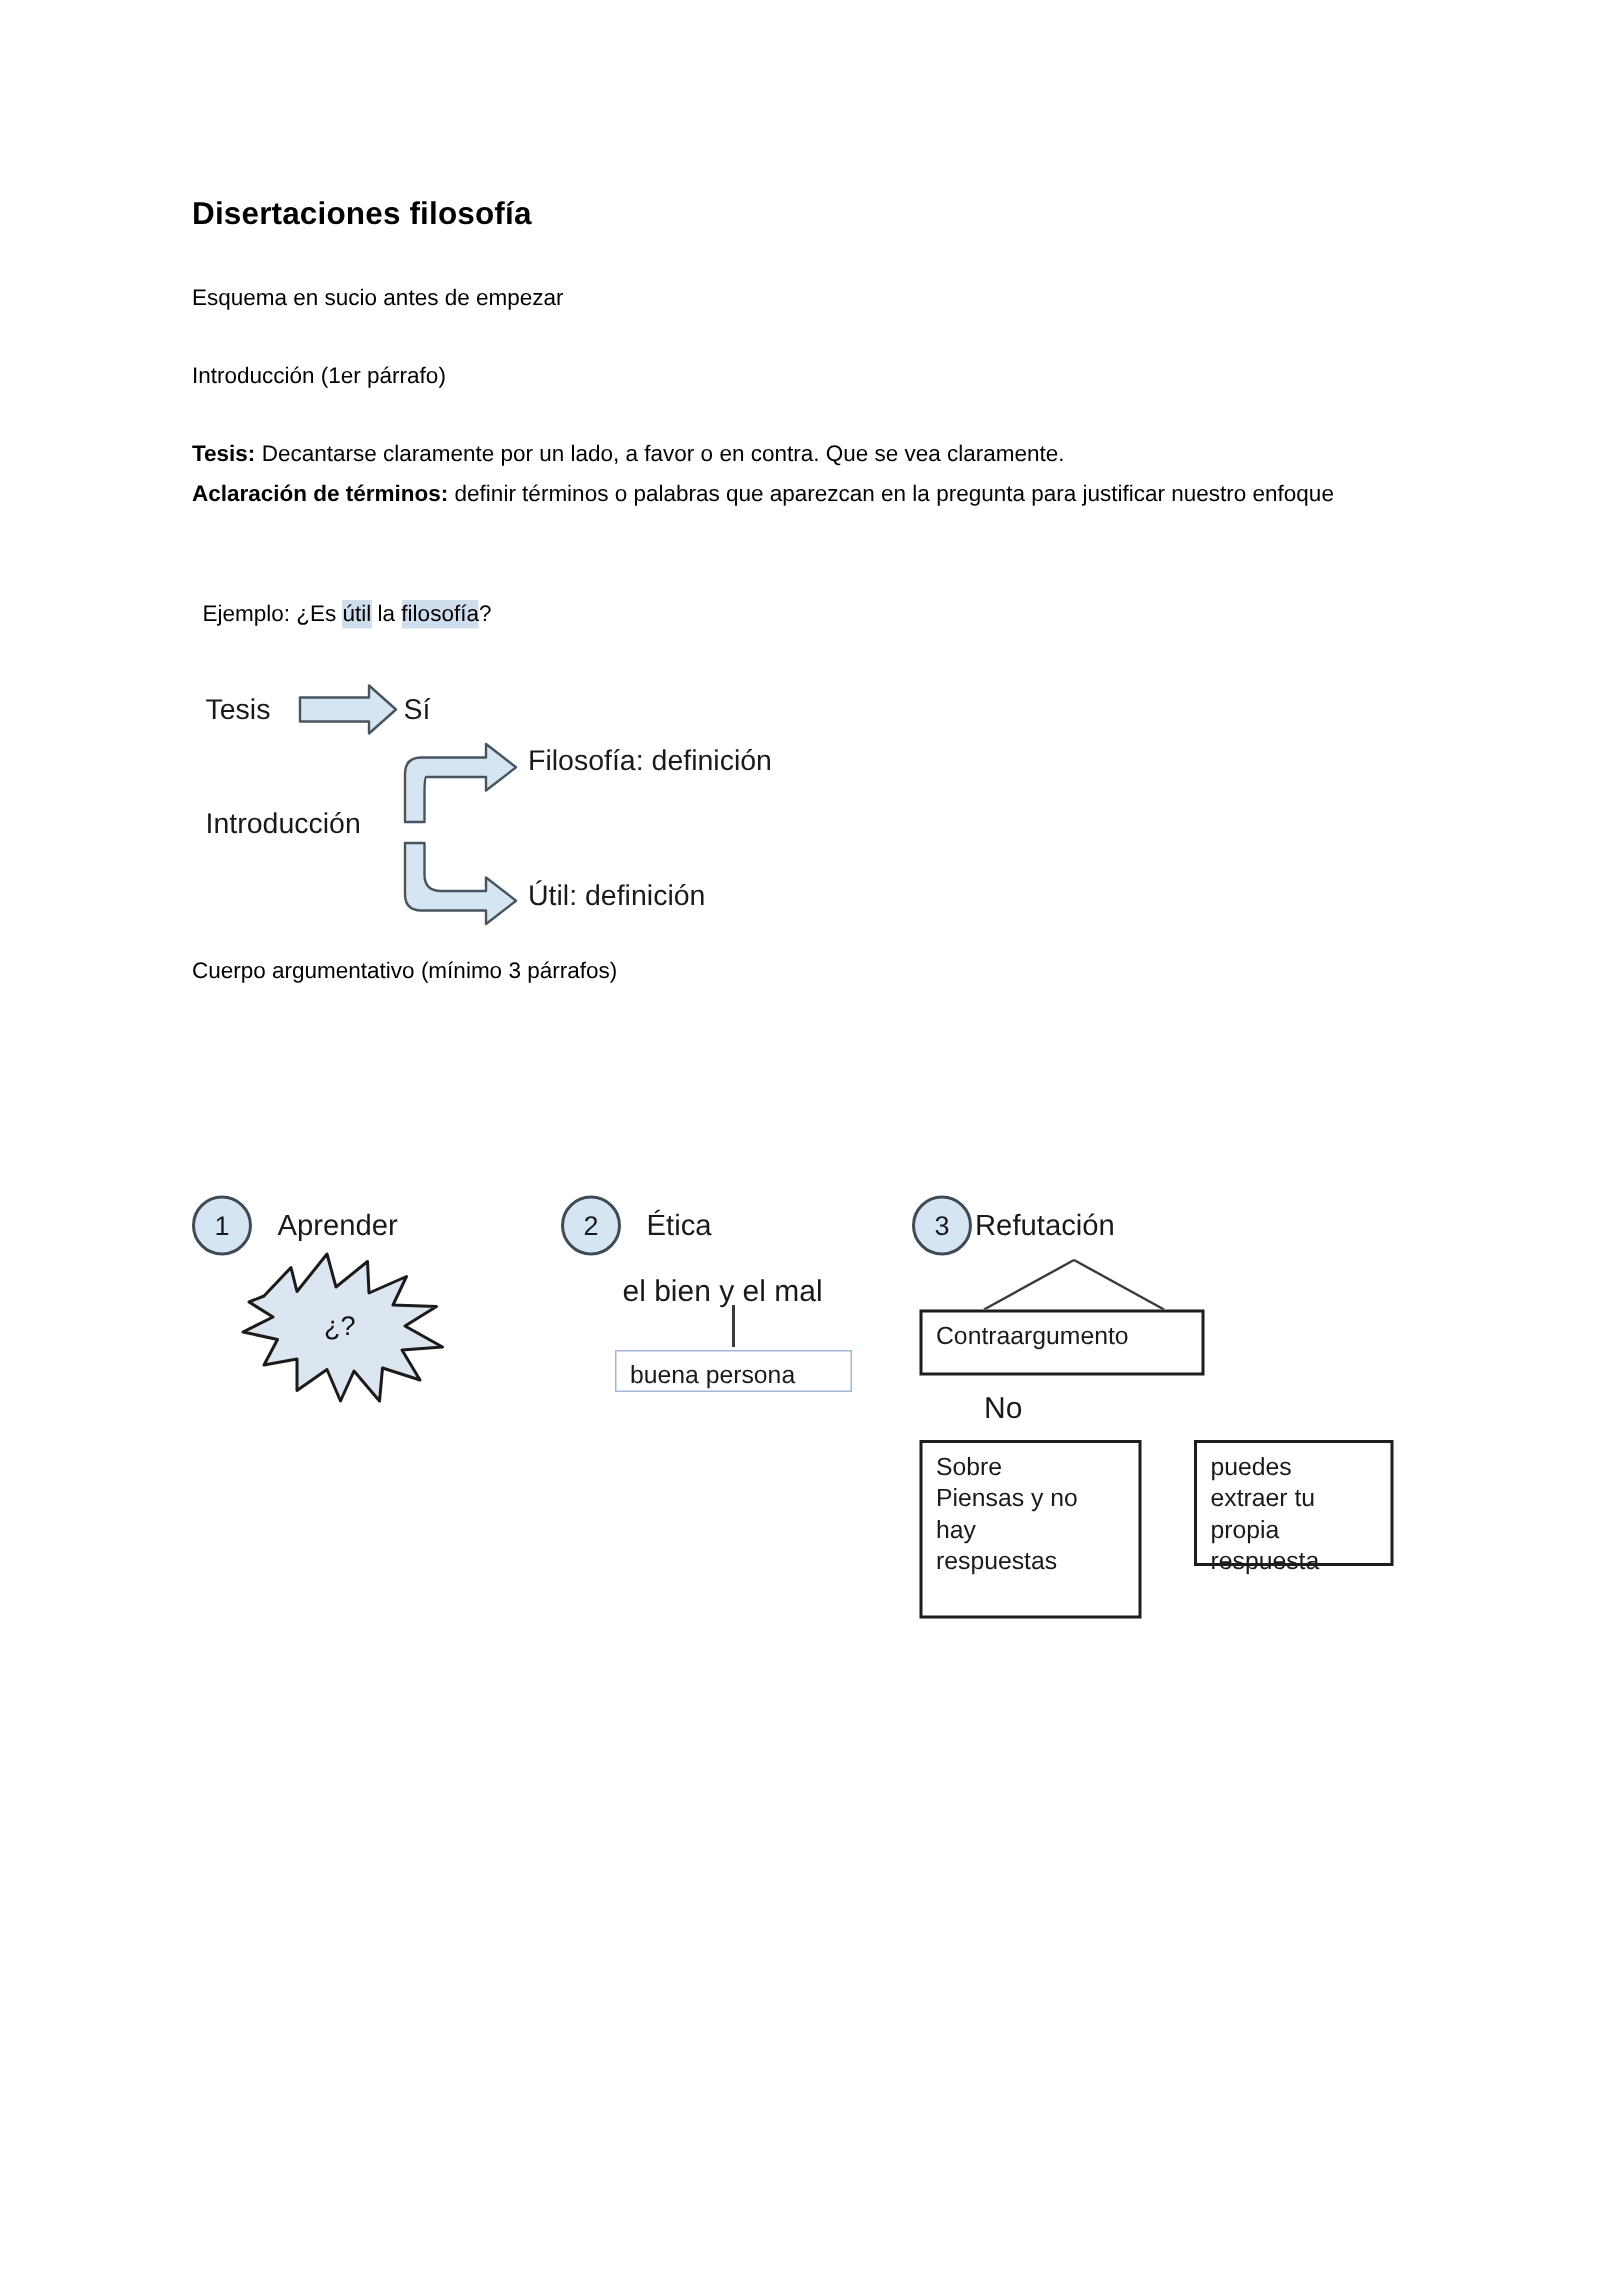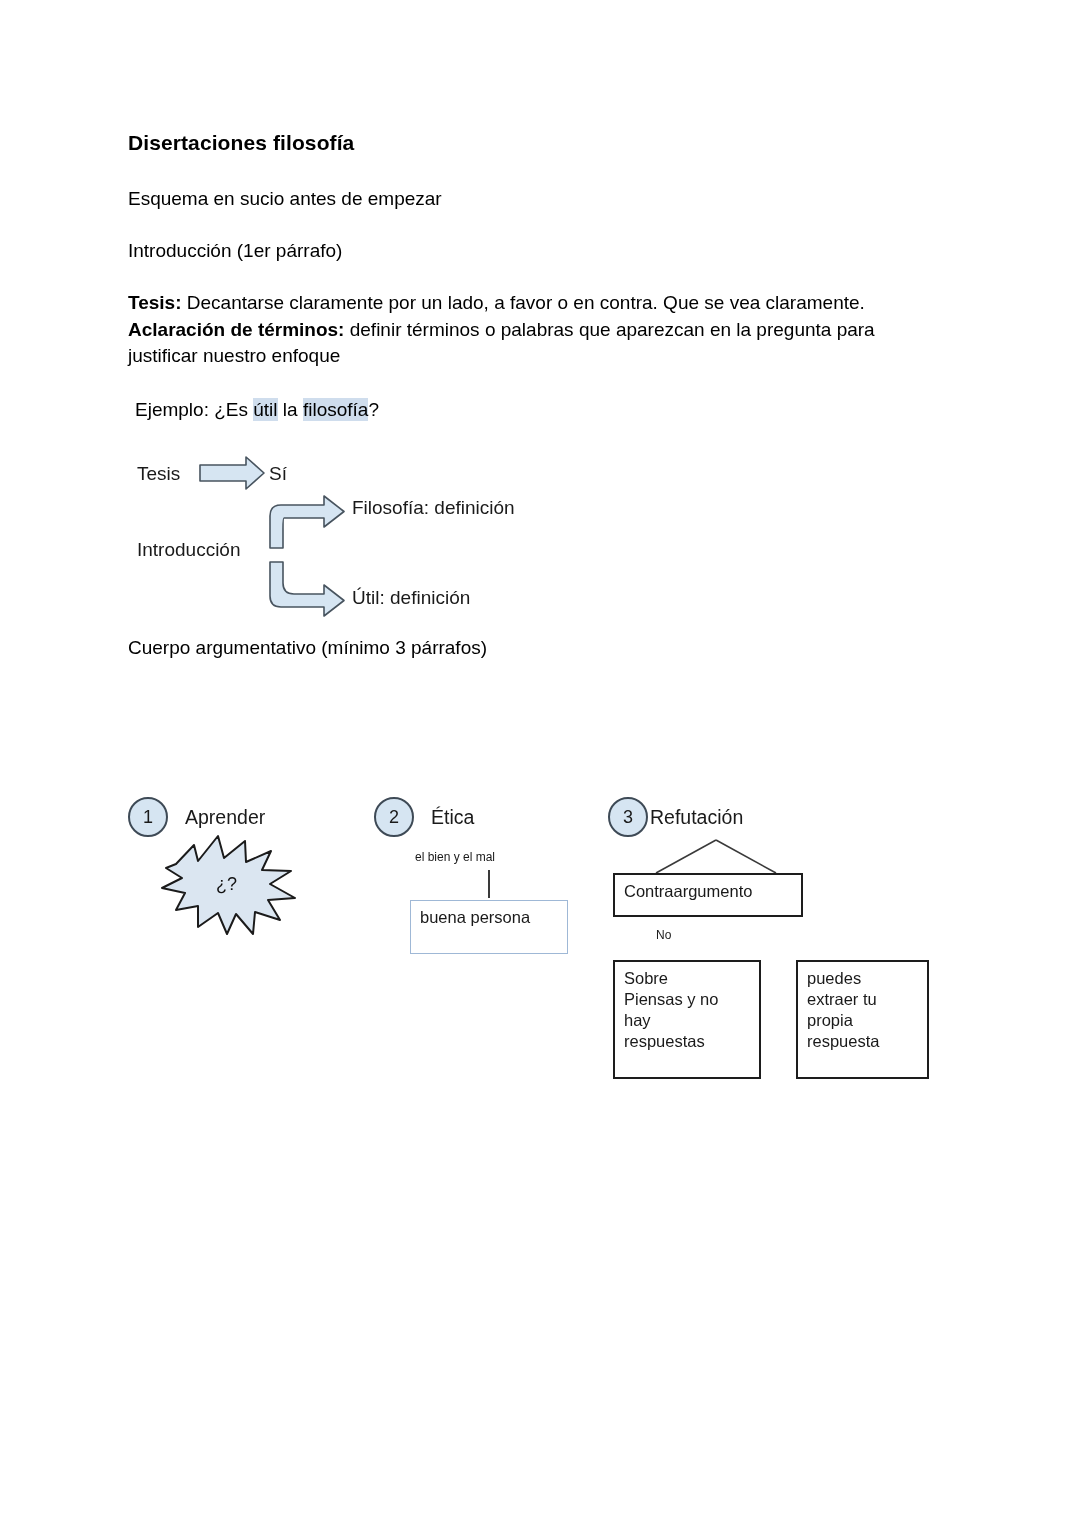--- a/index.html
+++ b/index.html
@@ -29,21 +29,21 @@
     top: 131px;
     font-size: 21px;
     font-weight: bold;
     letter-spacing: 0.1px;
     white-space: nowrap;
   }
 
   .para {
     position: absolute;
     left: 128px;
-    font-size: 19px;
+    font-size: 15px;
     line-height: 26.5px;
     color: #000;
   }
   .p-esquema { top: 186px; }
   .p-intro   { top: 238px; }
   .p-tesis   { top: 290px; width: 820px; }
   .p-ejemplo { top: 397px; left: 135px; }
   .p-cuerpo  { top: 635px; }
   .p-args    { top: 688px; left: 133px; width: 830px; }
 
@@ -102,21 +102,21 @@
   }
   .col-head {
     position: absolute;
     font-size: 19.5px;
     color: #1a1a1a;
     white-space: nowrap;
   }
 
   .sub-text {
     position: absolute;
-    font-size: 12px;
+    font-size: 20px;
     color: #1a1a1a;
     white-space: nowrap;
   }
 
   .boxed {
     position: absolute;
     box-sizing: border-box;
     background: #ffffff;
     font-size: 16.5px;
     line-height: 21px;
@@ -191,32 +191,32 @@
       <line x1="588" y1="52" x2="648" y2="85" stroke="#3a3a3a" stroke-width="1.6"></line>
     </svg>
 
     <div class="num-circle" style="left:0px; top:9px;">1</div>
     <div class="col-head" style="left:57px; top:18px;">Aprender</div>
     <div class="burst-text" style="left:88px; top:86px;">¿?</div>
 
     <div class="num-circle" style="left:246px; top:9px;">2</div>
     <div class="col-head" style="left:303px; top:18px;text-align:right;">Ética</div>
     <div class="sub-text" style="left:287px; top:62px;">el bien y el mal</div>
-    <div class="boxed box-blue" style="left:282px; top:112px; width:158px; height:54px;">buena persona</div>
+    <div class="boxed box-blue" style="left:282px; top:112px; width:158px; height:28px;">buena persona</div>
 
     <div class="num-circle" style="left:480px; top:9px;">3</div>
     <div class="col-head" style="left:522px; top:18px;">Refutación</div>
 
     <div class="boxed box-black" style="left:485px; top:85px; width:190px; height:44px;">Contraargumento</div>
 
     <div class="sub-text" style="left:528px; top:140px;">No</div>
 
     <div class="boxed box-black" style="left:485px; top:172px; width:148px; height:119px; white-space:pre-line;">Sobre
 Piensas y no
 hay
 respuestas</div>
-    <div class="boxed box-black" style="left:668px; top:172px; width:133px; height:119px; white-space:pre-line;">puedes
+    <div class="boxed box-black" style="left:668px; top:172px; width:133px; height:84px; white-space:pre-line;">puedes
 extraer tu
 propia
 respuesta</div>
   </div>
 
 </div>
 
 </body></html>

